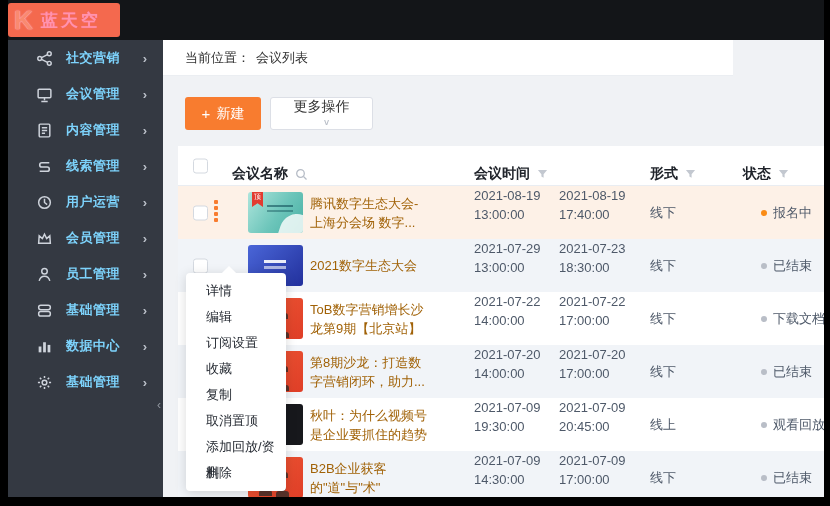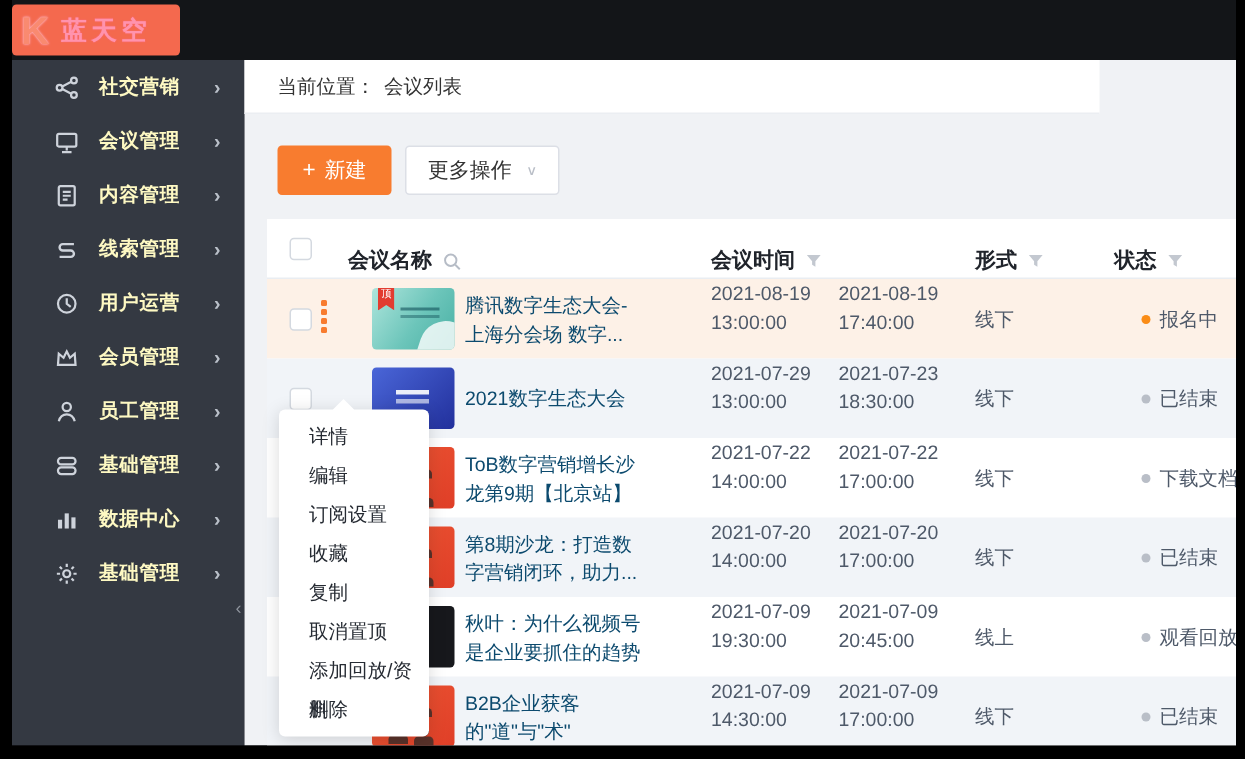--- a/index.html
+++ b/index.html
@@ -12,41 +12,41 @@
   .logo { position:absolute; left:8px; top:3px; width:112px; height:34px; background:#f4694e; border-radius:3px;
           display:flex; align-items:center; padding-left:6px; }
   .logo-k { font-size:26px; font-weight:700; color:#f98a70; text-shadow:0 0 2px #ffb3c2, 0 0 1px #ffb3c2; margin-right:8px; }
   .logo-name { font-size:17px; font-weight:700; color:#ff93ad; letter-spacing:3px; text-shadow:0 0 1px #ff6e8e; }
 
   
   .sidebar { position:absolute; left:8px; top:40px; width:155px; height:457px; background:#343942; }
   .side-item { position:relative; height:36px; display:flex; align-items:center; padding-left:28px; cursor:pointer; }
   .side-item .ic { width:17px; height:17px; margin-right:13px; flex:0 0 17px; color:#ced3db; }
   .side-item .ic svg { width:17px; height:17px; display:block; }
-  .side-label { font-size:13px; font-weight:700; color:#fef9c3; letter-spacing:.5px; }
+  .side-label { font-size:13px; font-weight:700; color:#7dd3fc; letter-spacing:.5px; }
   .side-arrow { position:absolute; right:16px; top:50%; transform:translateY(-50%);
                 font-size:13px; font-weight:700; color:#bac0c9; }
   .collapse-btn { position:absolute; right:-1px; top:352px; width:10px; height:26px; display:flex;
                   align-items:center; justify-content:center; color:#8f959e; font-size:12px; cursor:pointer; }
 
   
   .content { position:absolute; left:163px; top:40px; width:661px; height:457px; background:#f0f2f5; }
   .crumb-bar { position:absolute; left:0; top:0; width:570px; height:36px; background:#fff;
                border-bottom:1px solid #ebeef2; display:flex; align-items:center; padding-left:22px; }
   .crumb-bar span { font-size:13px; color:#333; }
   .crumb-cur { margin-left:6px; }
 
   .toolbar { position:absolute; left:0; top:36px; width:661px; height:70px; }
   .btn-new { position:absolute; left:22px; top:21px; width:76px; height:33px; background:#f87c2f; border:none;
              border-radius:3px; color:#fff; font-size:14px; cursor:pointer; display:flex; align-items:center; justify-content:center;
              font-family:inherit; }
   .btn-new .plus { font-size:15px; margin-right:6px; font-weight:400; }
   .btn-more { position:absolute; left:107px; top:21px; width:103px; height:33px; background:#fff; border:1px solid #dcdfe6;
               border-radius:3px; color:#333; font-size:14px; cursor:pointer; display:flex; align-items:center; justify-content:center;
-              font-family:Liberation Mono, monospace; }
+              font-family:Liberation Mono, monospace;flex-direction:column; }
   .btn-more .caret { font-size:11px; color:#b9bec7; margin-left:10px; transform:scaleY(.8); }
 
   .card { position:absolute; left:15px; top:106px; width:646px; height:351px; background:#fff; overflow:hidden; }
 
   .thead { position:relative; height:40px; border-bottom:1px solid #e9edf2; background:#fff; }
   .th { position:absolute; top:0; height:56px; display:flex; align-items:center; font-size:14px; font-weight:700; color:#20242b; }
   .th svg { margin-left:7px; }
   .checkbox { position:absolute; left:15px; top:50%; transform:translateY(-50%); width:15px; height:15px;
               border:1px solid #d4d9e0; border-radius:3px; background:#fff; cursor:pointer; }
 
@@ -69,21 +69,21 @@
   .tred { background:linear-gradient(135deg,#ef5a36 0%,#df3e27 100%); }
   .people::before { content:""; position:absolute; left:13px; top:7px; width:7px; height:7px; border-radius:50%;
                     background:#48261f; box-shadow:17px 1px 0 #48261f, 1px 19px 0 #48261f, 18px 20px 0 #48261f; }
   .people::after { content:""; position:absolute; left:10px; top:14px; width:13px; height:6px; border-radius:3px 3px 0 0;
                    background:#59322a; box-shadow:17px 1px 0 #59322a, 1px 19px 0 #59322a, 18px 20px 0 #59322a; }
   .t4 { background:#17181c; }
   .t4 .tlines { position:absolute; left:5px; top:6px; width:17px; height:2px; background:rgba(255,255,255,.85);
                 box-shadow:0 4px 0 rgba(255,255,255,.55); }
   .t4 .redblock { position:absolute; left:5px; bottom:6px; width:11px; height:6px; background:#e8402e; }
   .cell-name { position:absolute; left:132px; top:0; width:158px; height:53px; display:flex; flex-direction:column;
-               justify-content:center; font-size:13px; line-height:19px; color:#0c4a6e; cursor:pointer; }
+               justify-content:center; font-size:13px; line-height:19px; color:#a16207; cursor:pointer; }
   .cell-time { position:absolute; left:296px; top:0; width:170px; height:53px; display:flex; flex-direction:row;
                justify-content:center; font-size:13px; line-height:19px; color:#4e5969; }
   .cell-form { position:absolute; left:472px; top:0; width:60px; height:53px; display:flex; align-items:center;
                font-size:13px; color:#4e5969; }
   .cell-status { position:absolute; left:583px; top:0; width:80px; height:53px; display:flex; align-items:center;
                  font-size:13px; color:#4e5969; }
   .dot { width:6px; height:6px; border-radius:50%; background:#b9bec7; margin-right:6px; flex:0 0 6px; }
   .dot.on { background:#fa8c16; }
 
   

